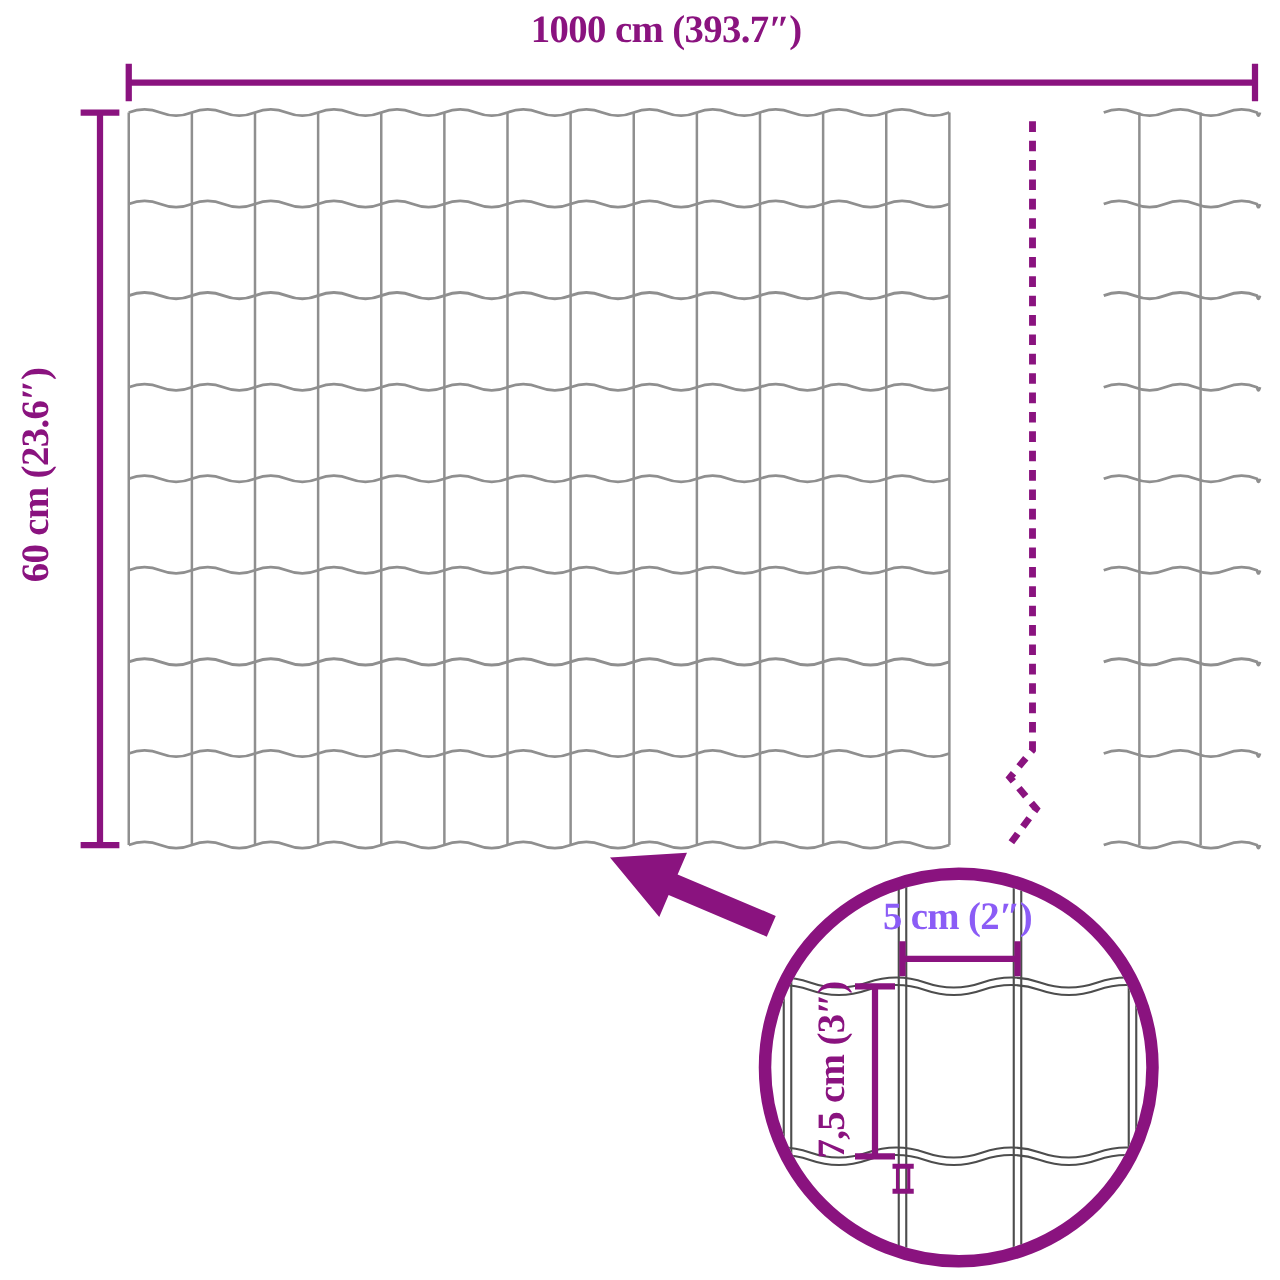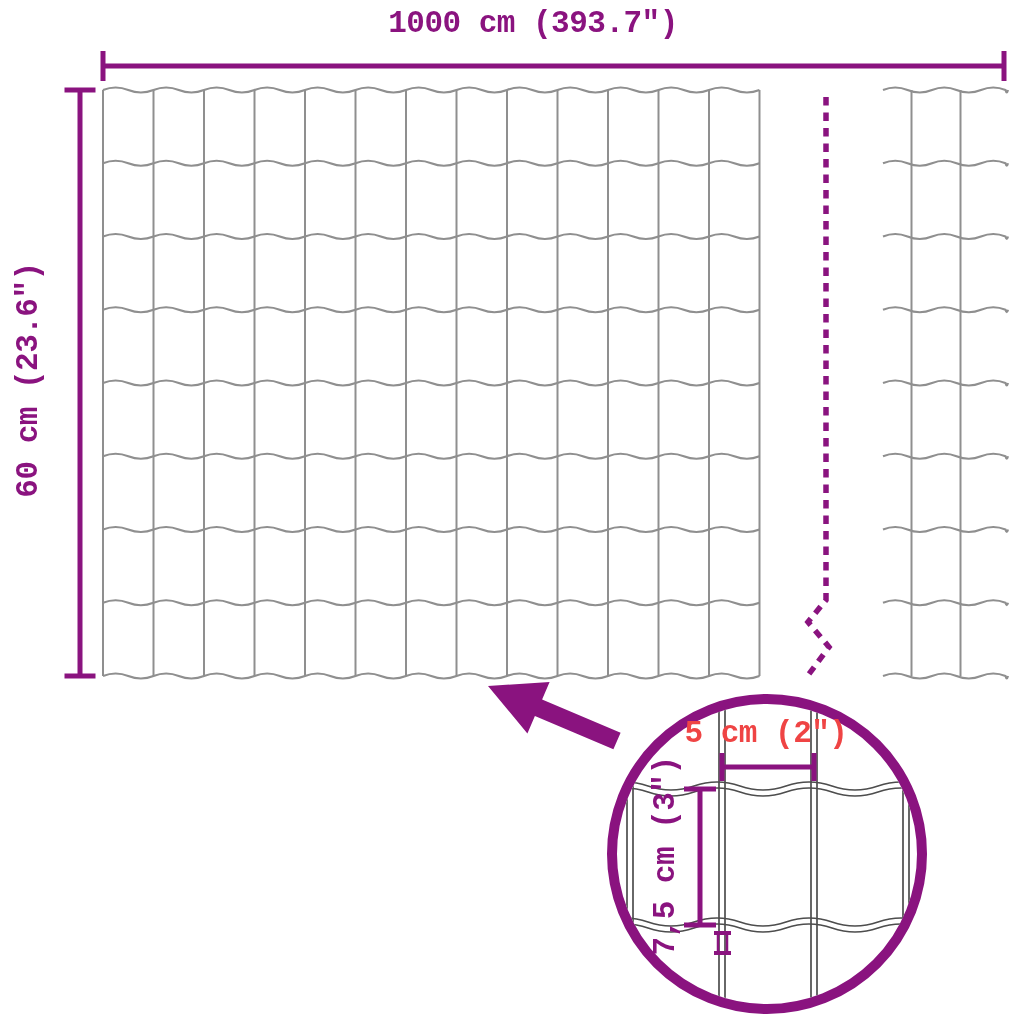--- a/index.html
+++ b/index.html
@@ -1,18 +1,18 @@
 <!DOCTYPE html>
 <html><head>
 <meta charset="utf-8">
 <style>
   html,body{margin:0;padding:0;background:#fff;}
   #stage{
     position:relative;width:1024px;height:1024px;background:#fff;overflow:hidden;
-    font-family:Liberation Mono, monospace;
+    font-family:Liberation Serif, serif;
   }
   #diagram-svg{position:absolute;left:0;top:0;}
   .dim-label{
     position:absolute;font-weight:bold;font-size:31px;letter-spacing:-0.5px;
     white-space:nowrap;transform:translate(-50%,-50%);line-height:1;
   }
   .dim-label.vertical{transform:translate(-50%,-50%) rotate(-90deg);}
 </style>
 </head>
 <body>
@@ -102,15 +102,15 @@
         <line x1="718" y1="933" x2="718" y2="953" stroke="#8A137F" stroke-width="2.5" stroke-linecap="butt"></line>
         <line x1="727" y1="933" x2="727" y2="953" stroke="#8A137F" stroke-width="2.5" stroke-linecap="butt"></line>
       </g>
       <g>
         <polygon points="488,686 549.6,682.1 542.1,699.5 620.6,732.7 613.4,749.3 534.9,716 527.4,733.5" fill="#8A137F"></polygon>
       </g>
     </svg>
 
   <div class="dim-label" id="lbl-width" style="left: 533px; top: 23px; color: rgb(138, 19, 127);">1000 cm (393.7″)</div>
   <div class="dim-label vertical" id="lbl-height" style="left: 28px; top: 380px; color: rgb(138, 19, 127);">60 cm (23.6″)</div>
-  <div class="dim-label" id="lbl-cellw" style="left: 766px; top: 733px; color: #ef4444;">5 cm (2″)</div>
+  <div class="dim-label" id="lbl-cellw" style="left: 766px; top: 733px; color: #8b5cf6;">5 cm (2″)</div>
   <div class="dim-label vertical" id="lbl-cellh" style="left: 665px; top: 856px; color: rgb(138, 19, 127);">7,5 cm (3″)</div>
 </div>
 
 </body></html>

